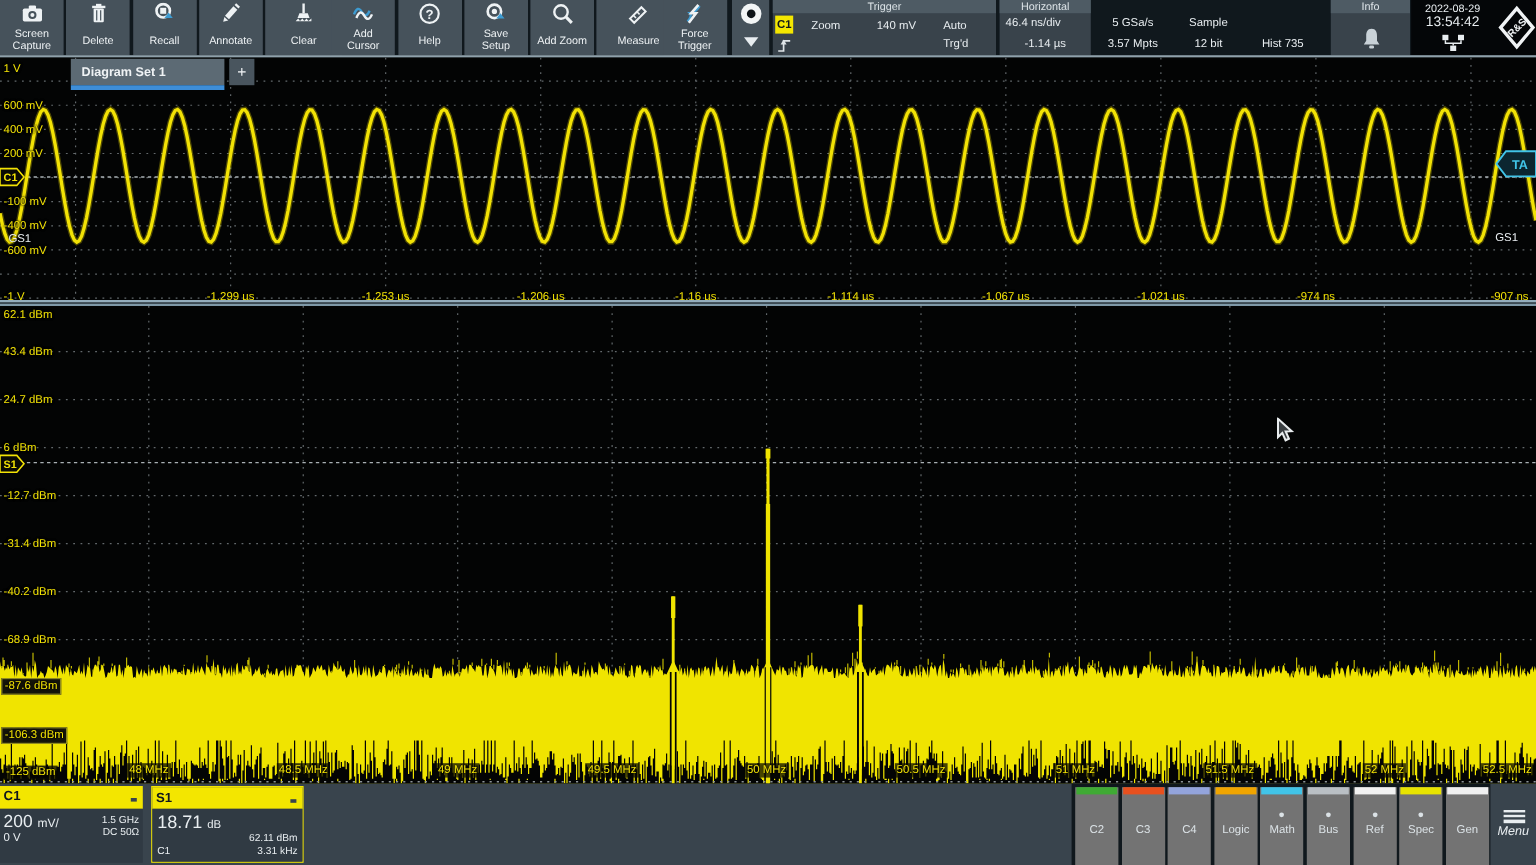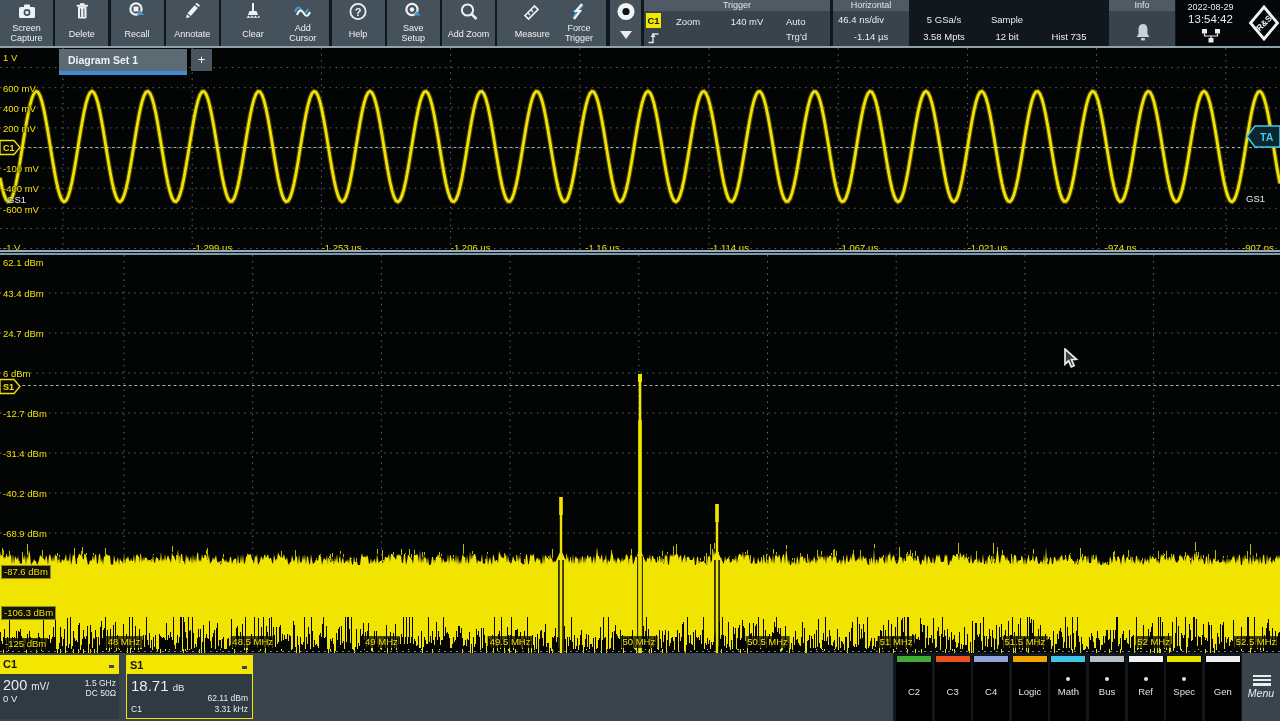--- a/index.html
+++ b/index.html
@@ -16,39 +16,39 @@
 .isec .hdr { position:absolute; top:0; left:0; width:100%; height:11px; background:#4e5b64; color:#dde4e8; font-size:9px; line-height:11px; text-align:center; }
 .iv { position:absolute; color:#e8edf0; font-size:9.5px; white-space:nowrap; }
 .ivc { text-align:center; }
 #dtbox { position:absolute; top:0; left:1176px; width:104px; height:45.5px; background:#040608; color:#e8edf0; }
 
 #diag1 { position:absolute; left:0; top:48px; width:1280px; height:202px; background:#030404; }
 #dstab { position:absolute; left:59px; top:49px; width:128px; height:22px; background:#5c6a74; color:#f0f3f5; font-size:10.5px; font-weight:bold; line-height:22px; padding-left:9px; }
 #dstabbar { position:absolute; left:59px; top:71px; width:128px; height:4px; background:#3e8ed8; }
 #dsplus { position:absolute; left:191px; top:49px; width:21px; height:22px; background:#49555e; color:#f0f3f5; font-size:13px; line-height:21px; text-align:center; }
 .ylab { position:absolute; color:#f2e205; font-size:9.5px; line-height:11px; white-space:nowrap; text-shadow:0 0 2px #000,0 0 2px #000; }
-.ylab.ctr { text-align:right; }
+.ylab.ctr { text-align:center; }
 .ylab.box { background:#15150a; border:1px solid #8f8a20; padding:0 2px; line-height:12px; }
 .ylab.dk { background:rgba(8,8,2,0.78); padding:0 2px; line-height:12px; }
 .flab { position:absolute; transform:translateX(-50%); color:#f2e205; font-size:9.5px; line-height:12px; white-space:nowrap; background:rgba(8,8,2,0.72); padding:0 2px; text-shadow:0 0 2px #000; }
 .wlab { position:absolute; color:#e9eef1; font-size:9.5px; line-height:10px; white-space:nowrap; text-shadow:0 0 2px #000; }
 
 #sep { position:absolute; left:0; top:250px; width:1280px; height:5px; background:#10181d; }
 #sep .l1 { position:absolute; top:0; width:100%; height:1.5px; background:#93adbc; }
 #sep .l2 { position:absolute; top:3px; width:100%; height:1.5px; background:#7f99a8; }
 
 #diag2 { position:absolute; left:0; top:255px; width:1280px; height:398px; background:#030404; }
 
 #bbar { position:absolute; left:0; top:653px; width:1280px; height:68px; background:#39444d; }
 .badge { position:absolute; top:2px; height:64px; }
 .bhdr { position:absolute; top:0; left:0; width:100%; height:19px; background:#f3e600; color:#10181d; font-size:11px; font-weight:bold; line-height:19px; padding-left:3px; }
 .bhdr .mini { position:absolute; right:5px; top:10px; width:5px; height:2.5px; background:#39444d; }
 .bbody { position:absolute; top:19px; left:0; width:100%; bottom:0; background:#303a43; color:#e8edf0; }
 #tabzone { position:absolute; left:893px; top:0; width:349px; height:68px; background:#10181d; }
-.btab { position:absolute; top:2.5px; width:36px; height:65.5px; background:#000000; }
+.btab { position:absolute; top:2.5px; width:36px; height:65.5px; background:#737373; }
 .btab .strip { position:absolute; top:0.5px; left:1px; right:1px; height:6px; }
 .btab .btl { position:absolute; top:30px; width:100%; text-align:center; color:#dbe2e6; font-size:9.5px; }
 .plusdot { position:absolute; top:21px; left:50%; margin-left:-2px; width:4px; height:4px; border-radius:50%; background:#dbe2e6; }
 #menu { position:absolute; left:1242px; top:0; width:38px; height:68px; }
 </style></head>
 <body>
 <div id="screen">
 
 <div id="toolbar">
 <div class="tbtn" style="left:0.0px;width:53px">
@@ -160,21 +160,21 @@
       </svg>
 
 <div class="isec" style="left:833px;width:76px">
   <div class="hdr">Horizontal</div>
 </div>
 <div class="iv ivc" style="left:833px;top:14px;width:56px">46.4 ns/div</div>
 <div class="iv ivc" style="left:833px;top:31px;width:76px">-1.14 µs</div>
 
 <div class="iv ivc" style="left:915px;top:14px;width:58px">5 GSa/s</div>
 <div class="iv ivc" style="left:978px;top:14px;width:58px">Sample</div>
-<div class="iv ivc" style="left:915px;top:31px;width:58px">3.58 Mpts</div>
+<div class="iv ivc" style="left:915px;top:31px;width:58px">3.57 Mpts</div>
 <div class="iv ivc" style="left:978px;top:31px;width:58px">12 bit</div>
 <div class="iv ivc" style="left:1040px;top:31px;width:58px">Hist 735</div>
 
 <div class="isec" style="left:1109px;width:66px">
   <div class="hdr">Info</div>
 </div>
 <svg class="abs" style="left:1134px;top:22px" width="18" height="20" viewBox="0 0 18 20">
         <path d="M9,2 C5.5,2 4.5,5 4.5,8 L4.5,12 L2.5,15 L15.5,15 L13.5,12 L13.5,8 C13.5,5 12.5,2 9,2 Z" fill="#c9d2d8"></path>
         <rect x="7" y="16" width="4" height="2.4" rx="1" fill="#c9d2d8"></rect>
       </svg>

